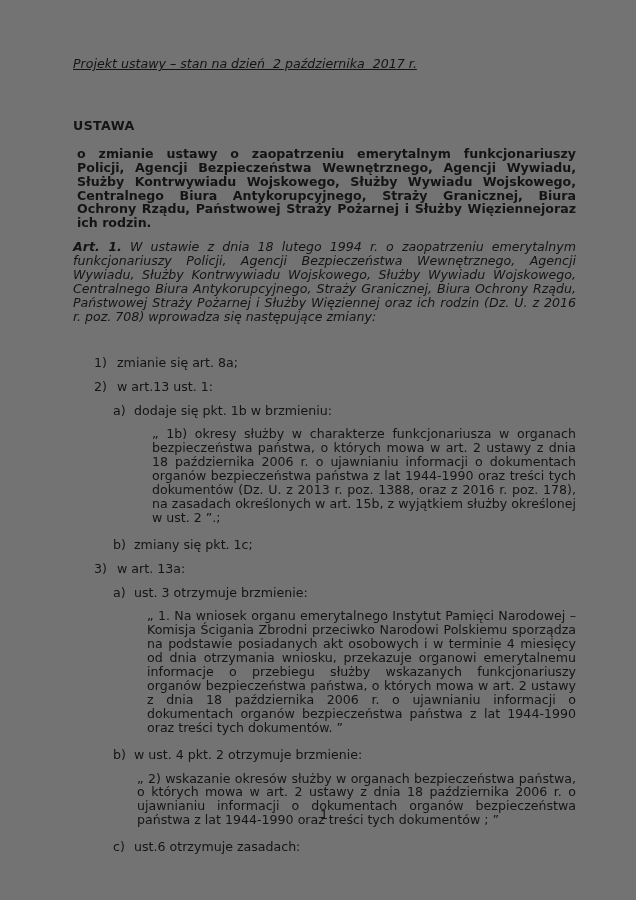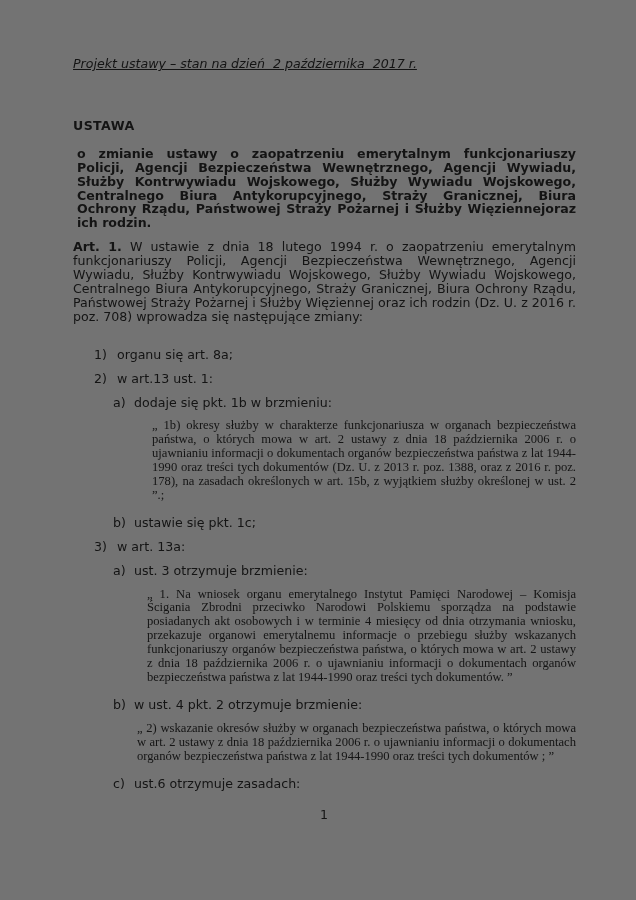--- a/index.html
+++ b/index.html
@@ -38,37 +38,37 @@
     text-align: center;
     margin: 0 0 17px 0;
   }
   .subject {
     font-weight: bold;
     text-align: justify;
     margin: 0 0 10px 4px;
   }
   .article {
     text-align: justify;
-    margin: 0 0 24px 0;
+    margin: 0 0 32px 0;
+    font-style: italic;
   }
   .article strong { font-weight: bold; }
   .item {
     display: flex;
     margin: 0 0 10px 0;
   }
   .item .marker { flex: 0 0 23px; }
   .lvl1 { margin-left: 21px; }
   .lvl1 .marker { flex-basis: 23px; }
   .lvl2 { margin-left: 40px; }
   .lvl2 .marker { flex-basis: 21px; }
   .item .item-text { flex: 1 1 auto; }
   .quote {
     text-align: justify;
     margin: 4px 0 13px 0;
-    font-family: Liberation Serif, serif;
   }
   .q1 { margin-left: 79px; }
   .q2 { margin-left: 74px; }
   .q3 { margin-left: 64px; }
   .page-number {
     position: absolute;
     left: 0;
     right: 0;
     top: 808px;
     text-align: center;
@@ -84,38 +84,38 @@
 
     <p class="title">USTAWA</p>
 
 
     <p class="subject">o zmianie ustawy o zaopatrzeniu emerytalnym funkcjonariuszy Policji, Agencji Bezpieczeństwa Wewnętrznego, Agencji Wywiadu, Służby Kontrwywiadu Wojskowego, Służby Wywiadu Wojskowego, Centralnego Biura Antykorupcyjnego, Straży Granicznej, Biura Ochrony Rządu, Państwowej Straży Pożarnej i Służby Więziennejoraz ich rodzin.</p>
 
     <p class="article"><strong>Art. 1.</strong><span> W ustawie z dnia 18 lutego 1994 r. o zaopatrzeniu emerytalnym funkcjonariuszy Policji, Agencji Bezpieczeństwa Wewnętrznego, Agencji Wywiadu, Służby Kontrwywiadu Wojskowego, Służby Wywiadu Wojskowego, Centralnego Biura Antykorupcyjnego, Straży Granicznej, Biura Ochrony Rządu, Państwowej Straży Pożarnej i Służby Więziennej oraz ich rodzin (Dz. U. z 2016 r. poz. 708) wprowadza się następujące zmiany:</span></p>
 
     <div class="item lvl1">
       <span class="marker">1)</span>
-      <span class="item-text">organu się art. 8a;</span>
+      <span class="item-text">zmianie się art. 8a;</span>
     </div>
 
     <div class="item lvl1">
       <span class="marker">2)</span>
       <span class="item-text">w art.13 ust. 1:</span>
     </div>
 
     <div class="item lvl2">
       <span class="marker">a)</span>
       <span class="item-text">dodaje się pkt. 1b w brzmieniu:</span>
     </div>
 
     <div class="quote q1">„ 1b) okresy służby w charakterze funkcjonariusza w organach bezpieczeństwa państwa, o których mowa w art. 2 ustawy z dnia 18 października 2006 r. o ujawnianiu informacji o dokumentach organów bezpieczeństwa państwa z lat 1944-1990 oraz treści tych dokumentów (Dz. U. z 2013 r. poz. 1388, oraz z 2016 r. poz. 178), na zasadach określonych w art. 15b, z wyjątkiem służby określonej w ust. 2 ”.;</div>
 
     <div class="item lvl2">
       <span class="marker">b)</span>
-      <span class="item-text">ustawie się pkt. 1c;</span>
+      <span class="item-text">zmiany się pkt. 1c;</span>
     </div>
 
     <div class="item lvl1">
       <span class="marker">3)</span>
       <span class="item-text">w art. 13a:</span>
     </div>
 
     <div class="item lvl2">
       <span class="marker">a)</span>
       <span class="item-text">ust. 3 otrzymuje brzmienie:</span>

